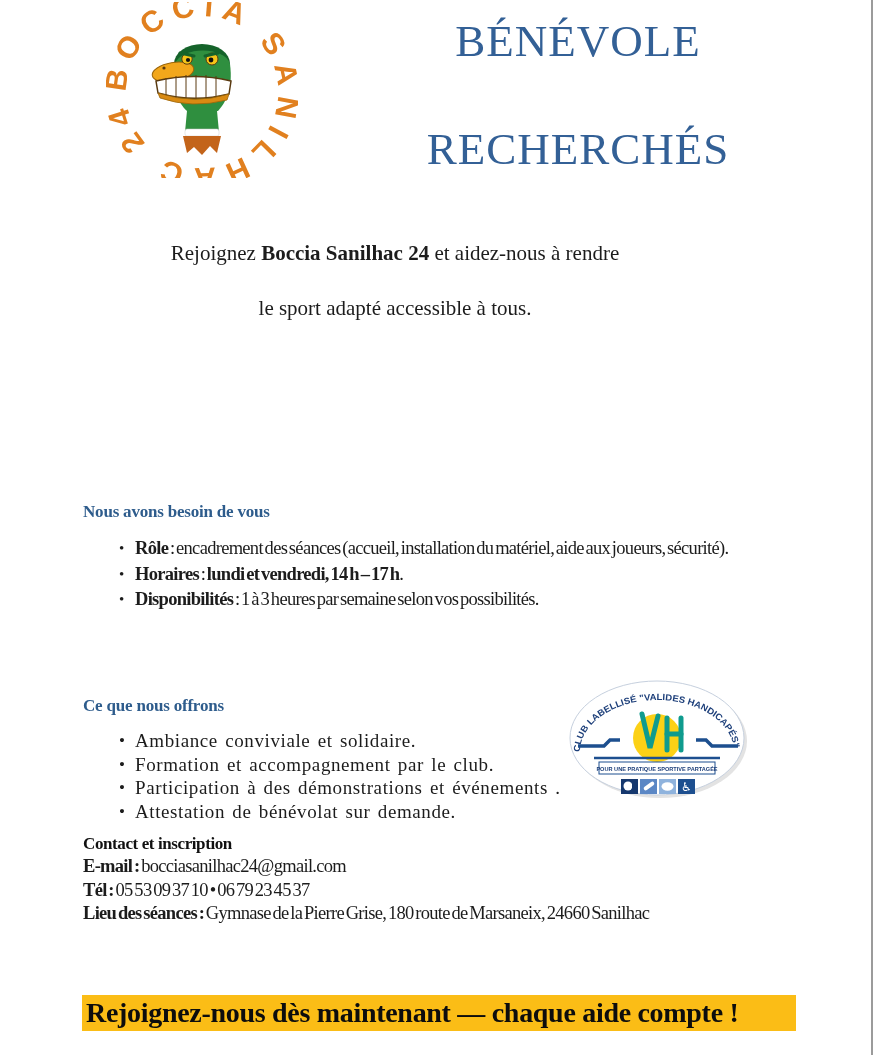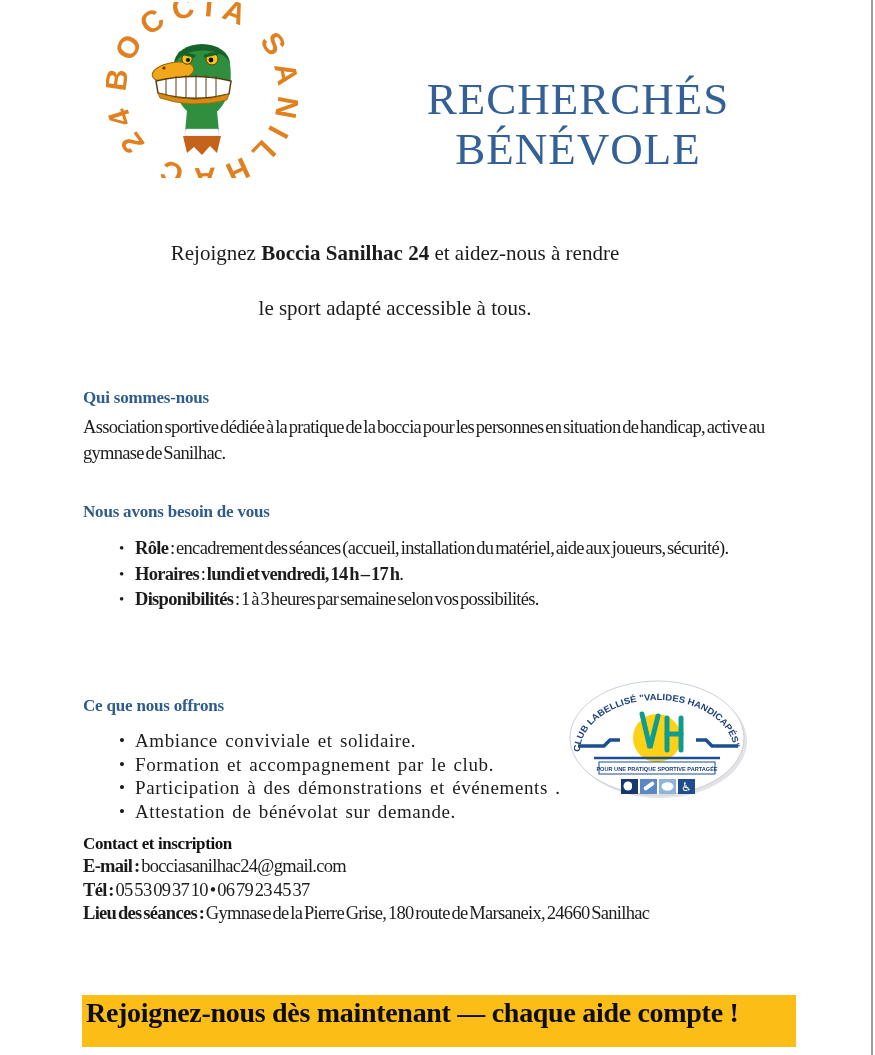--- a/index.html
+++ b/index.html
@@ -42,21 +42,21 @@
   .offer ul.plain li{font-size:19px;line-height:23.5px;letter-spacing:0.6px;word-spacing:2px;margin-bottom:0;}
   .offer ul.plain li::before{font-size:17px;}
 
   .badge-wrap{position:absolute;left:566px;top:678px;width:184px;height:126px;}
 
   .contact{position:absolute;left:83px;top:833px;width:745px;}
   .contact .c-head{font-size:17px;font-weight:bold;color:#111;line-height:22px;letter-spacing:-0.4px;}
   .contact .c-line{font-size:18.5px;line-height:23.6px;color:#1c1c1c;}
 
   .banner{
-    position:absolute;left:82px;top:995px;width:714px;height:52px;
+    position:absolute;left:82px;top:995px;width:714px;height:36px;
     background:#fbbd16;color:#0d0d0d;
     font-size:28px;font-weight:bold;line-height:36px;
     letter-spacing:-0.3px;padding-left:4px;box-sizing:border-box;
     white-space:nowrap;
   }
 </style>
 </head>
 <body>
 
 <div class="page">
@@ -83,33 +83,29 @@
         <circle cx="105" cy="58" r="2.4" fill="#111"></circle>
         <path d="M74,51 L88,54 M112,51 L99,54" stroke="#15632a" stroke-width="3" stroke-linecap="round"></path>
         <path d="M81,109 L79,130 L113,130 L111,109 Z" fill="#2f8f3f"></path>
         <rect x="79" y="127" width="34" height="7" rx="2" fill="#ffffff" stroke="#cccccc" stroke-width="0.5"></rect>
         <path d="M77,134 h38 l-4,17 l-7,-7 l-8,9 l-8,-8 l-7,6 z" fill="#c3641a"></path>
       </g>
     </svg>
   </div>
 
   <div class="titles">
+    <div class="title-line">BÉNÉVOLE</div>
     <div class="title-line title-line2">RECHERCHÉS</div>
-    <div class="title-line">BÉNÉVOLE</div>
   </div>
 
   <div class="intro">
     <div class="l1"><span>Rejoignez </span><span class="b">Boccia Sanilhac 24</span><span> et aidez-nous à rendre</span></div>
     <div class="l2">le sport adapté accessible à tous.</div>
   </div>
 
-  <div class="about">
-    <div class="sec-head">Qui sommes-nous</div>
-    <p class="cond">Association sportive dédiée à la pratique de la boccia pour les personnes en situation de handicap, active au gymnase de Sanilhac.</p>
-  </div>
 
   <div class="need">
     <div class="sec-head">Nous avons besoin de vous</div>
     <ul class="plain cond">
       <li><span class="b">Rôle</span><span> : encadrement des séances (accueil, installation du matériel, aide aux joueurs, sécurité).</span><span class="b"></span><span></span></li>
       <li><span class="b">Horaires</span><span> : </span><span class="b">lundi et vendredi, 14 h – 17 h</span><span>.</span></li>
       <li><span class="b">Disponibilités</span><span> : 1 à 3 heures par semaine selon vos possibilités.</span><span class="b"></span><span></span></li>
     </ul>
   </div>
 

